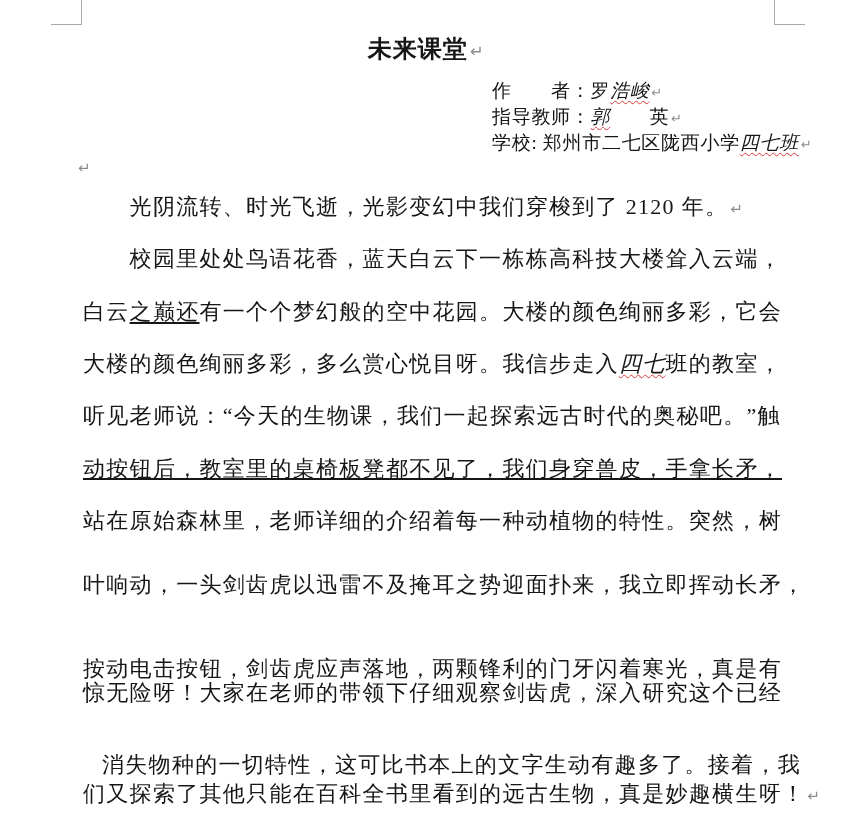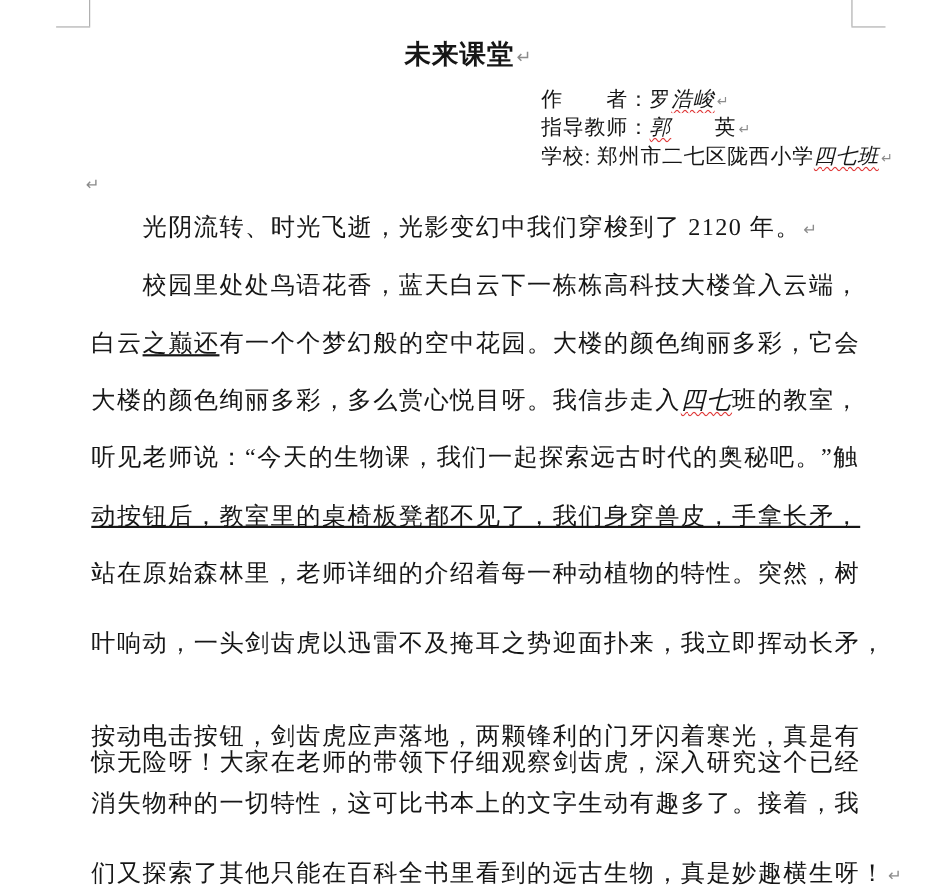--- a/index.html
+++ b/index.html
@@ -114,17 +114,17 @@
       <div class="body-line" style="top: 194px;"><span>　　光阴流转、时光飞逝，光影变幻中我们穿梭到了 2120 年。</span><span class="pilcrow">↵</span></div>
       <div class="body-line" style="top: 246px;"><span>　　校园里处处鸟语花香，蓝天白云下一栋栋高科技大楼耸入云端，</span></div>
       <div class="body-line" style="top: 299px;"><span>白云</span><span class="sq-green">之巅还</span><span>有一个个梦幻般的空中花园。大楼的颜色绚丽多彩，它会</span></div>
       <div class="body-line" style="top: 351px;"><span>大楼的颜色绚丽多彩，多么赏心悦目呀。我信步走入</span><span class="sq-red">四七</span><span>班的教室，</span></div>
       <div class="body-line" style="top: 403px;"><span>听见老师说：“今天的生物课，我们一起探索远古时代的奥秘吧。”触</span></div>
       <div class="body-line" style="top: 456px; text-decoration: underline;"><span>动按钮后，教室里的桌椅板凳都不见了，我们身穿兽皮，手拿长矛，</span></div>
       <div class="body-line" style="top: 508px;"><span>站在原始森林里，老师详细的介绍着每一种动植物的特性。突然，树</span></div>
       <div class="body-line" style="top: 560px; margin-top: 12px;"><span>叶响动，一头剑齿虎以迅雷不及掩耳之势迎面扑来，我立即挥动长矛，</span></div>
       <div class="body-line" style="top: 612px; margin-top: 44px;"><span>按动电击按钮，剑齿虎应声落地，两颗锋利的门牙闪着寒光，真是有</span></div>
       <div class="body-line" style="top: 680px;"><span>惊无险呀！大家在老师的带领下仔细观察剑齿虎，深入研究这个已经</span></div>
-      <div class="body-line" style="top: 717px;"><span>消失物种的一切特性，这可比书本上的文字生动有趣多了。接着，我</span></div>
+      <div class="body-line" style="top: 752px; margin-left: 19px;"><span>消失物种的一切特性，这可比书本上的文字生动有趣多了。接着，我</span></div>
       <div class="body-line" style="top: 769px; margin-top: 12px;"><span>们又探索了其他只能在百科全书里看到的远古生物，真是妙趣横生呀！</span><span class="pilcrow">↵</span></div>
     </div>
 
 </div>
 
 </body></html>

